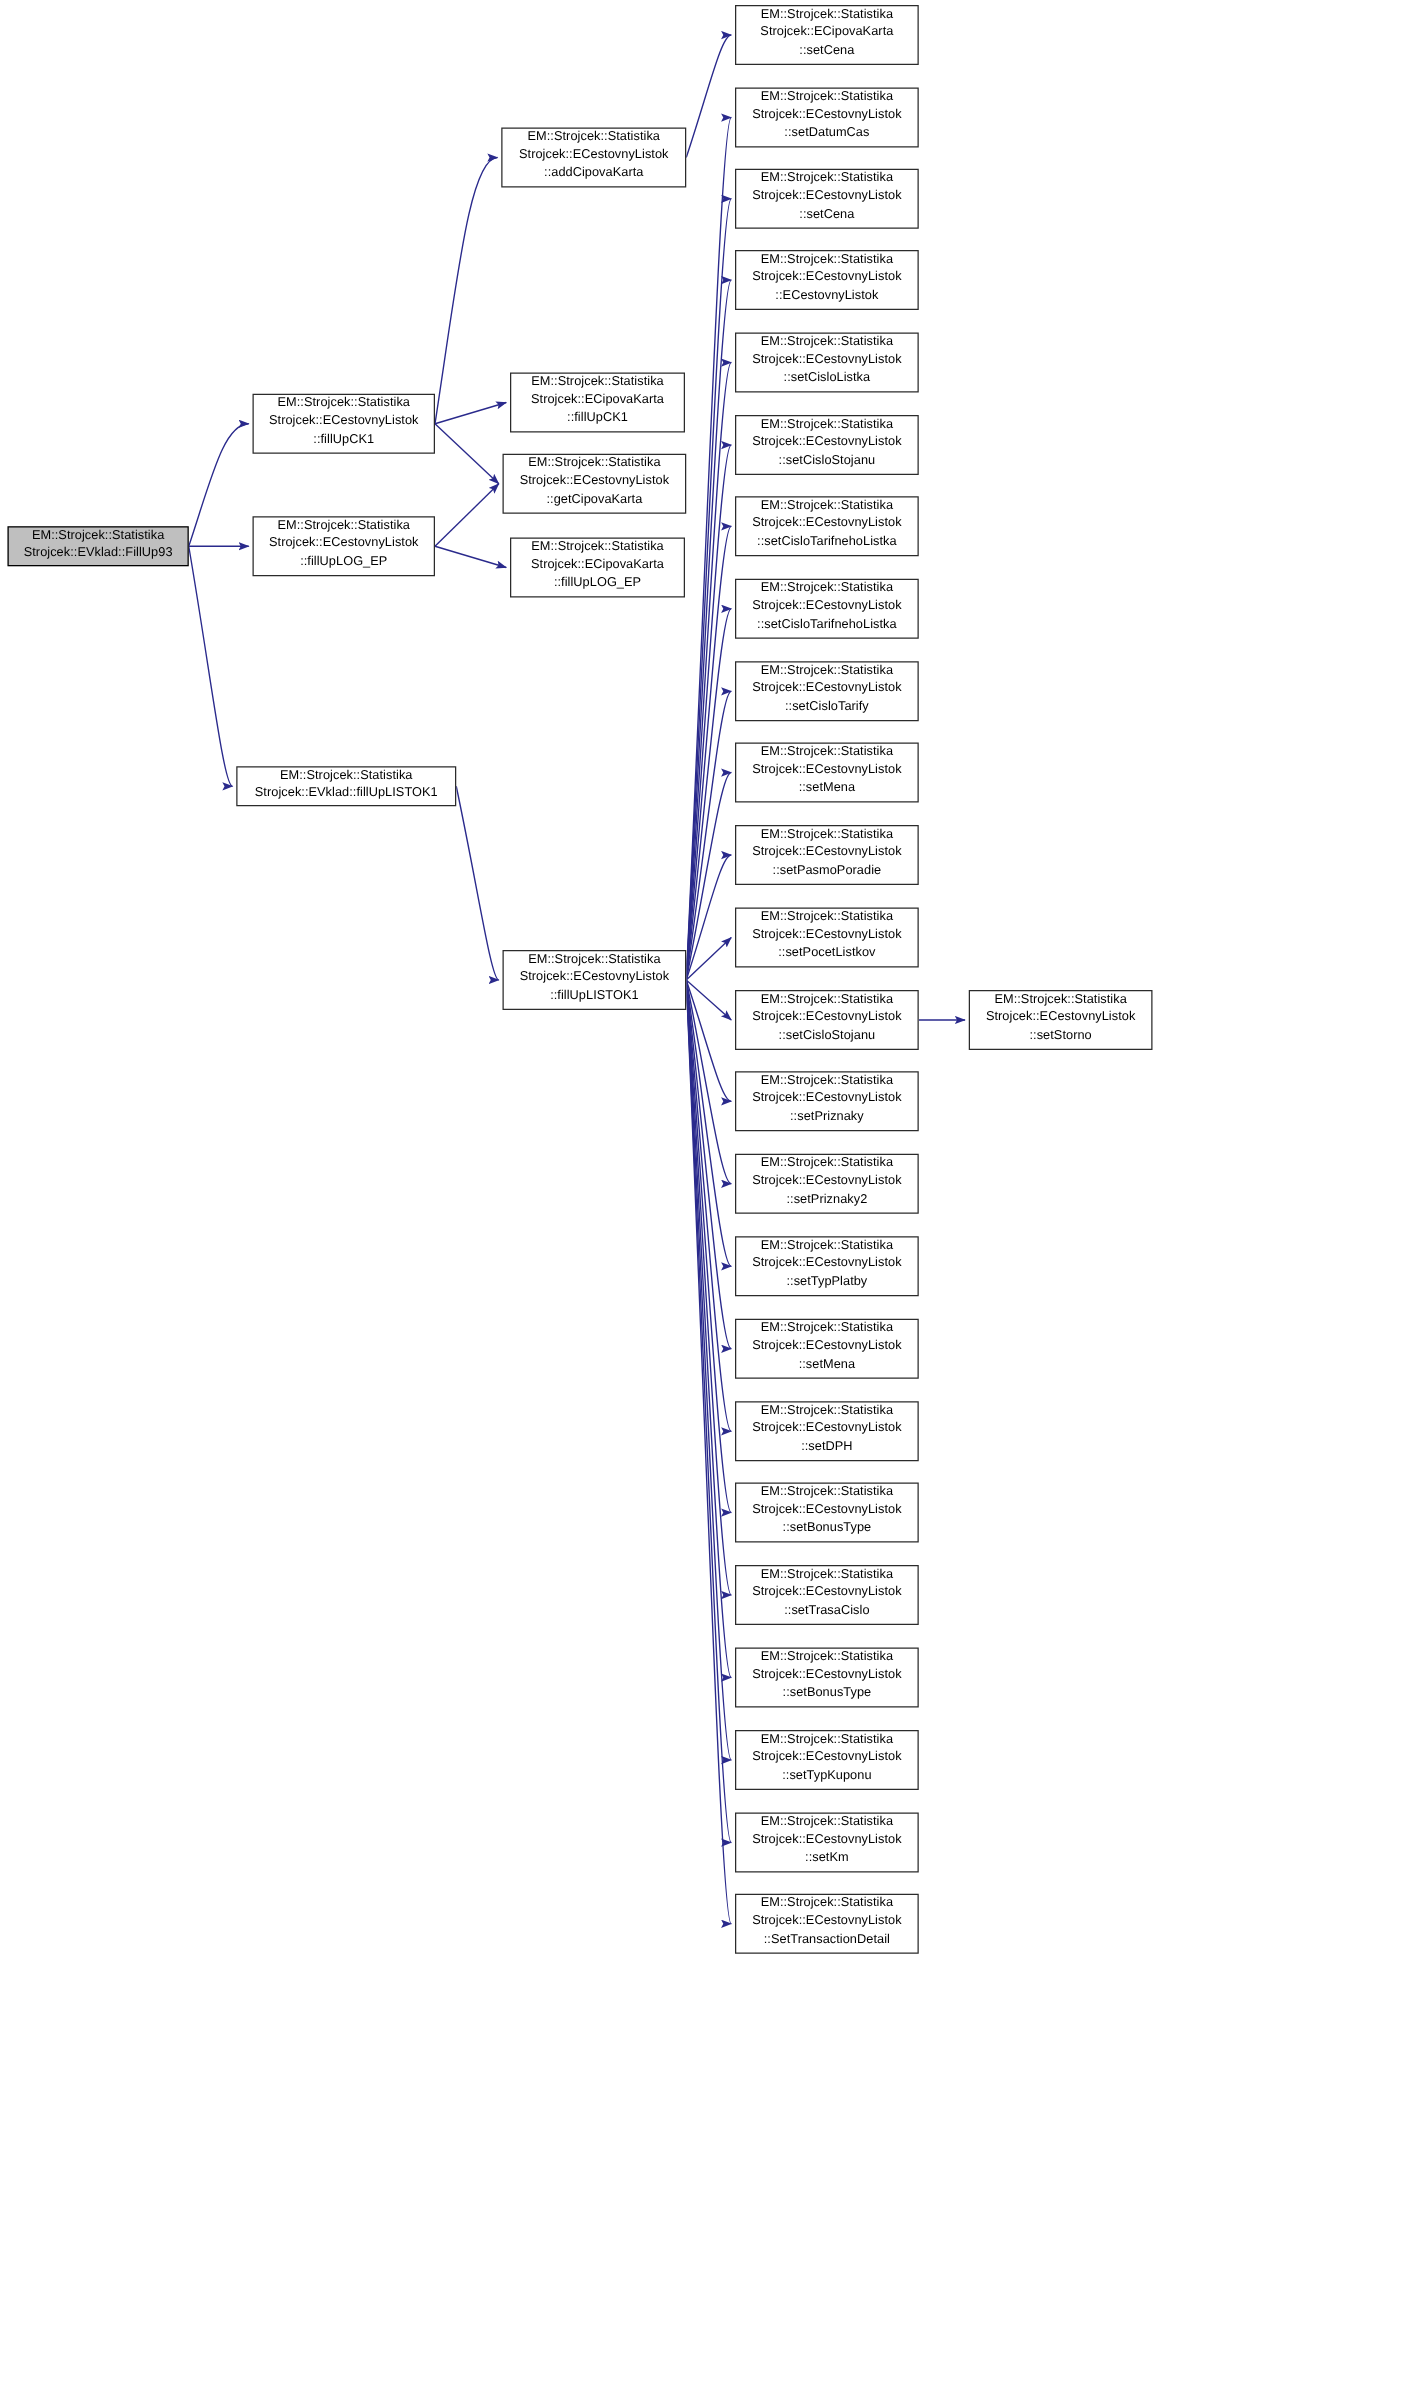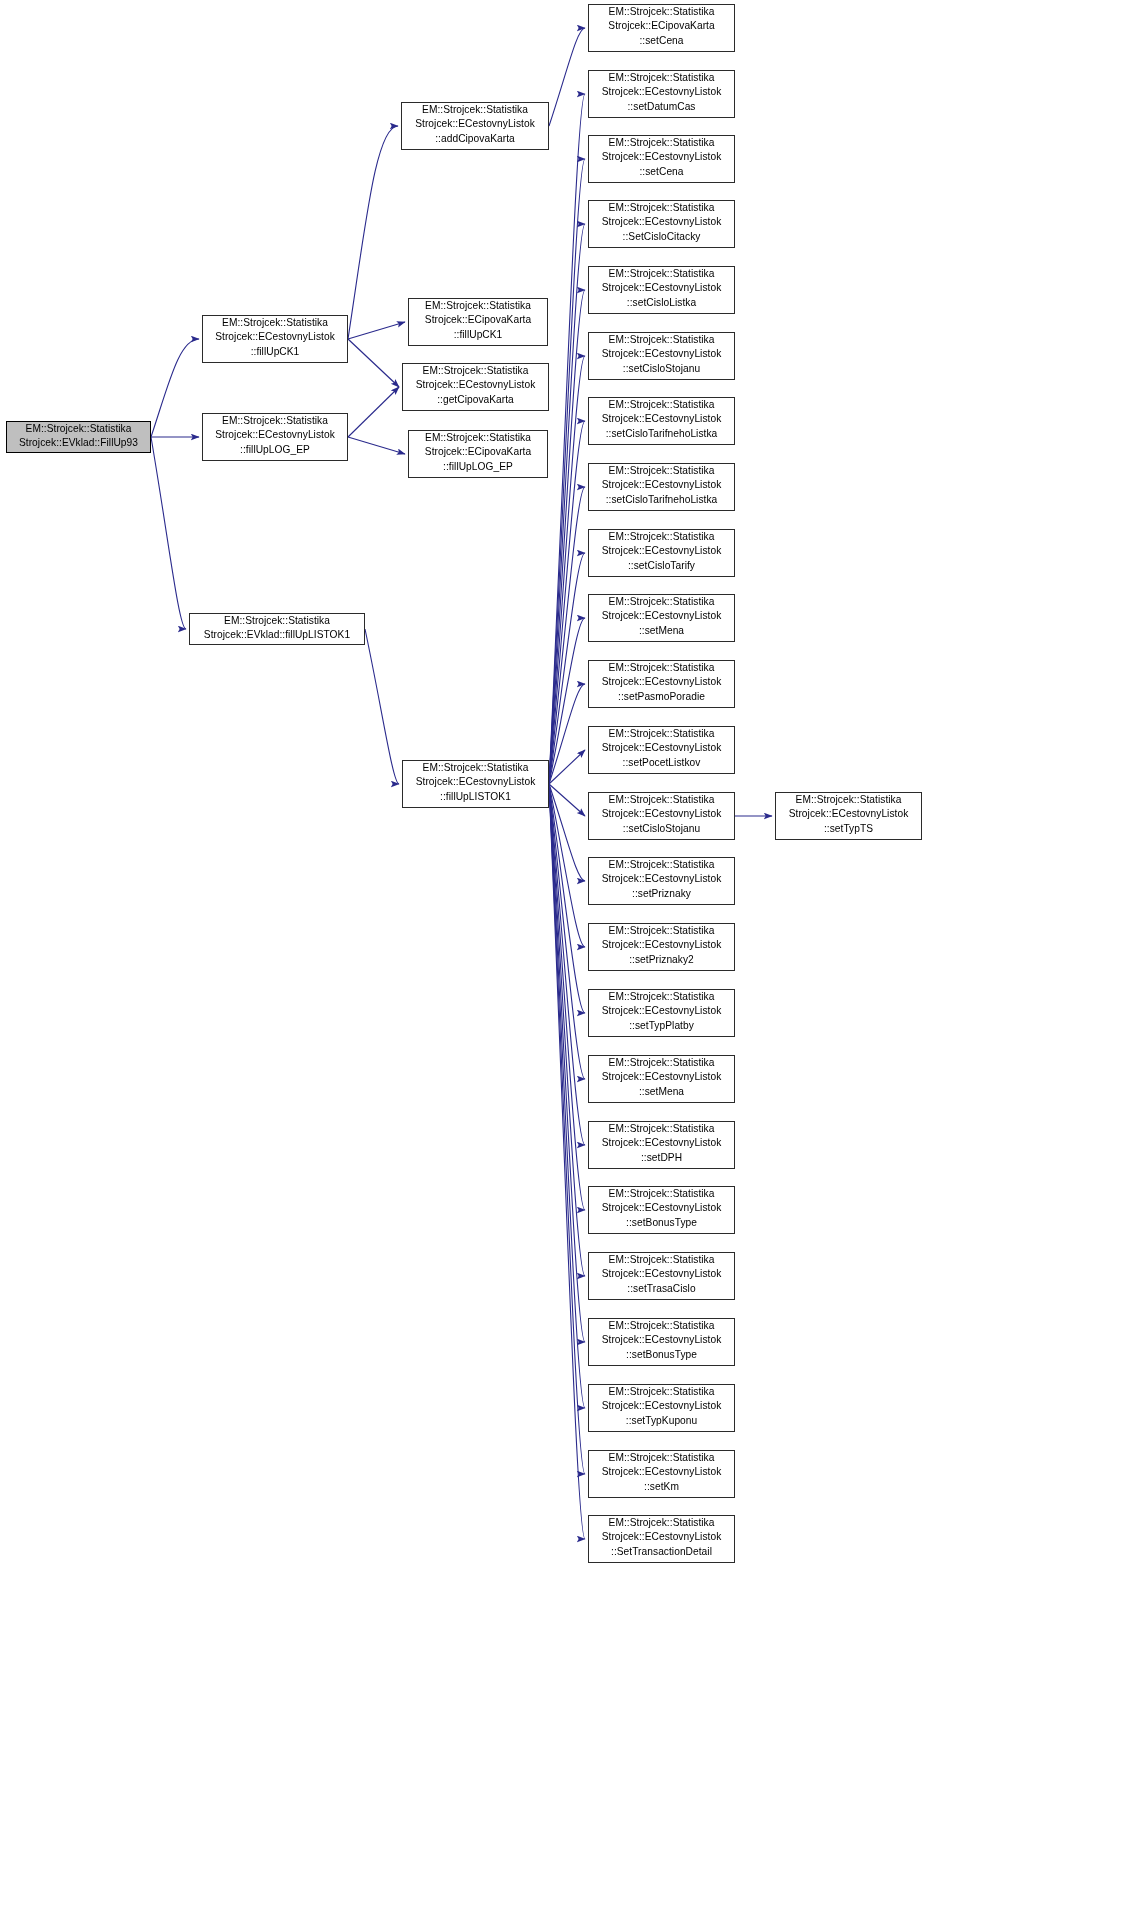--- a/index.html
+++ b/index.html
@@ -129,21 +129,21 @@
         <span class="ln">::setDatumCas</span>
       </div>
       <div class="node" style="left: 588px; top: 135px; width: 147px; height: 48px;">
         <span class="ln">EM::Strojcek::Statistika</span>
         <span class="ln">Strojcek::ECestovnyListok</span>
         <span class="ln">::setCena</span>
       </div>
       <div class="node" style="left: 588px; top: 200px; width: 147px; height: 48px;">
         <span class="ln">EM::Strojcek::Statistika</span>
         <span class="ln">Strojcek::ECestovnyListok</span>
-        <span class="ln">::SetCisloCitacky</span>
+        <span class="ln">::ECestovnyListok</span>
       </div>
       <div class="node" style="left: 588px; top: 266px; width: 147px; height: 48px;">
         <span class="ln">EM::Strojcek::Statistika</span>
         <span class="ln">Strojcek::ECestovnyListok</span>
         <span class="ln">::setCisloListka</span>
       </div>
       <div class="node" style="left: 588px; top: 332px; width: 147px; height: 48px;">
         <span class="ln">EM::Strojcek::Statistika</span>
         <span class="ln">Strojcek::ECestovnyListok</span>
         <span class="ln">::setCisloStojanu</span>
@@ -234,16 +234,16 @@
         <span class="ln">::setKm</span>
       </div>
       <div class="node" style="left: 588px; top: 1515px; width: 147px; height: 48px;">
         <span class="ln">EM::Strojcek::Statistika</span>
         <span class="ln">Strojcek::ECestovnyListok</span>
         <span class="ln">::SetTransactionDetail</span>
       </div>
       <div class="node" style="left: 775px; top: 792px; width: 147px; height: 48px;">
         <span class="ln">EM::Strojcek::Statistika</span>
         <span class="ln">Strojcek::ECestovnyListok</span>
-        <span class="ln">::setTypTS</span>
+        <span class="ln">::setStorno</span>
       </div>
     </div>
 </div>
 
 </body></html>

